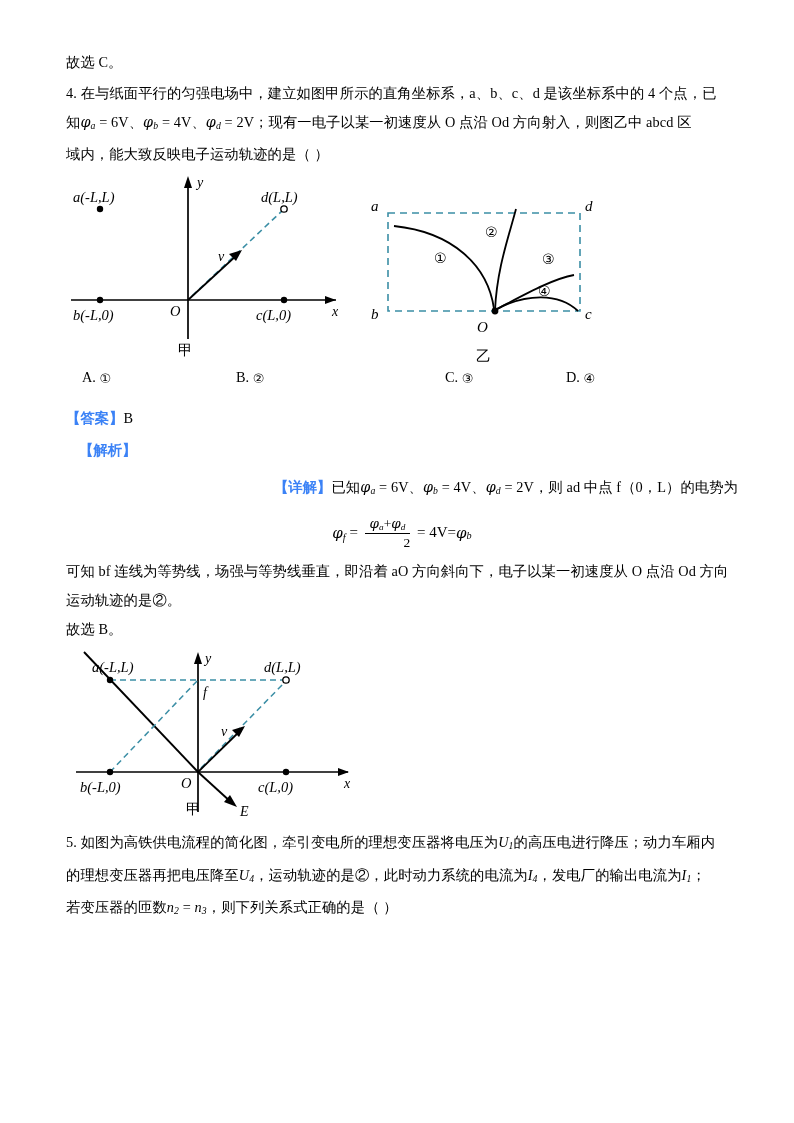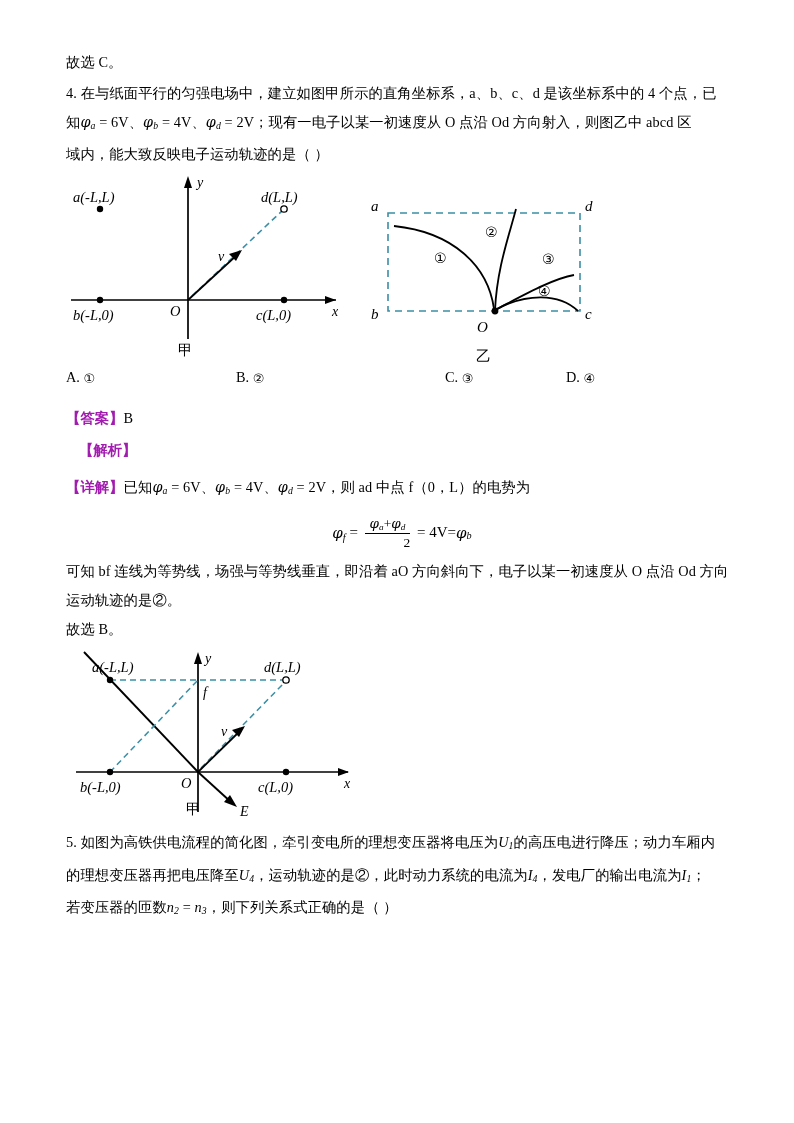--- a/index.html
+++ b/index.html
@@ -33,21 +33,21 @@
     line-height: 29px;
     color: #000;
     white-space: nowrap;
     letter-spacing: 0.1px;
   }
   .para {
     font-size: 14.3px;
     line-height: 29.5px;
   }
   .blue {
-    color: #a21caf;
+    color: #3b82f6;
     font-weight: 600;
   }
   .it {
     font-style: italic;
     font-family: "Liberation Serif", "DejaVu Serif", serif;
   }
   sub {
     font-size: 0.68em;
     font-style: italic;
     vertical-align: -0.25em;
@@ -179,21 +179,21 @@
           <text x="119" y="68" font-family="DejaVu Sans, sans-serif" font-size="14">②</text>
           <text x="176" y="95" font-family="DejaVu Sans, sans-serif" font-size="14">③</text>
           <text x="172" y="127" font-family="DejaVu Sans, sans-serif" font-size="14">④</text>
 
           <text x="110" y="192" font-family="Liberation Sans, sans-serif" font-size="15">乙</text>
         </svg>
       </div>
     </div>
 
     <div class="opts">
-      <span class="opt" style="left:0px;">
+      <span class="opt" style="left:16px;">
         <span>A.</span>
         <span class="circnum">①</span>
       </span>
       <span class="opt" style="left:170px;">
         <span>B.</span>
         <span class="circnum">②</span>
       </span>
       <span class="opt" style="left:340px;margin-left:39px;">
         <span>C.</span>
         <span class="circnum">③</span>
@@ -203,21 +203,21 @@
         <span class="circnum">④</span>
       </span>
     </div>
 
     <div class="ln" style="margin-top:5px;">
       <span class="blue">【答案】</span><span>B</span>
     </div>
 
     <div class="ln blue" style="margin-top:3px;margin-left:13px;">【解析】</div>
 
-    <div class="ln" style="margin-top:8px;">
+    <div class="ln" style="margin-top:8px;text-align:right;">
       <span class="blue">【详解】</span><span>已知</span><span class="phi">φ</span><sub>a</sub> <span>= 6V</span>、<span class="phi">φ</span><sub>b</sub> <span>= 4V</span>、<span class="phi">φ</span><sub>d</sub> <span>= 2V</span><span>，则 ad 中点 f（0，L）的电势为</span>
     </div>
 
     <div class="eqbox">
       <span class="eqline"><span class="phi">φ</span><sub>f</sub></span>
       <span class="eqline">=</span>
       <span class="frac">
         <span class="num"><span class="phi">φ</span><sub>a</sub><span>+</span><span class="phi">φ</span><sub>d</sub></span>
         <span class="den">2</span>
       </span>

